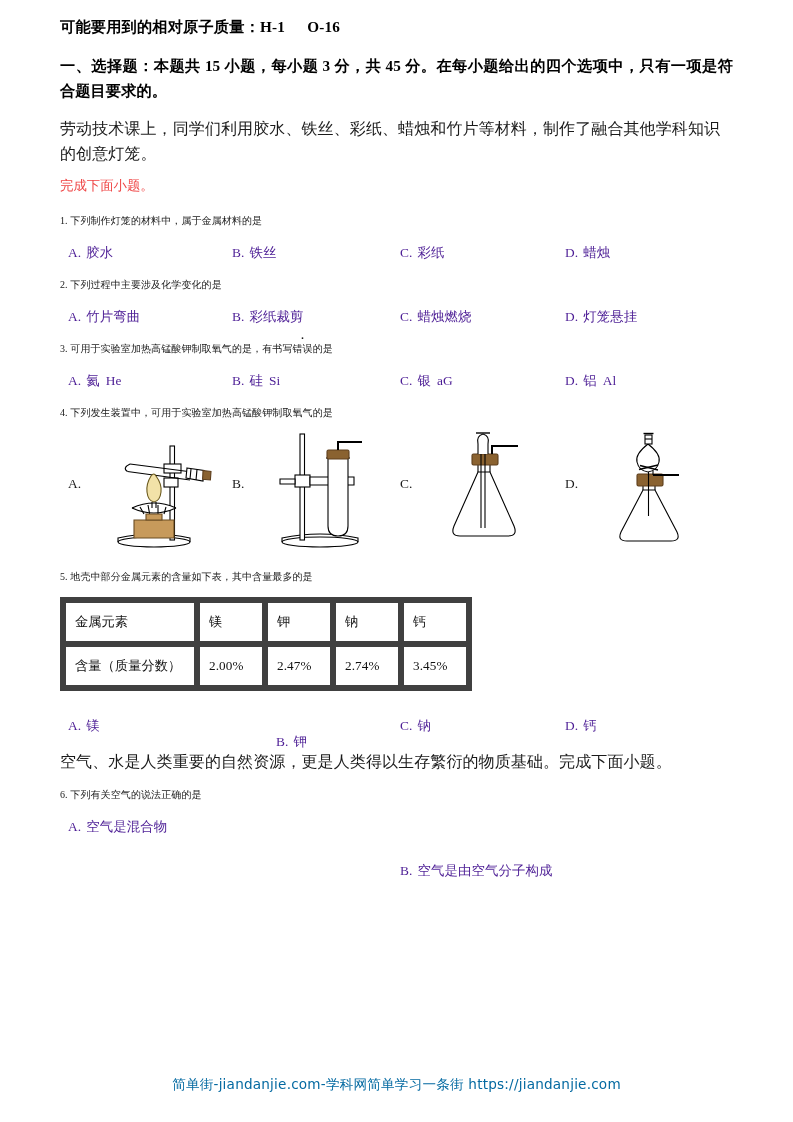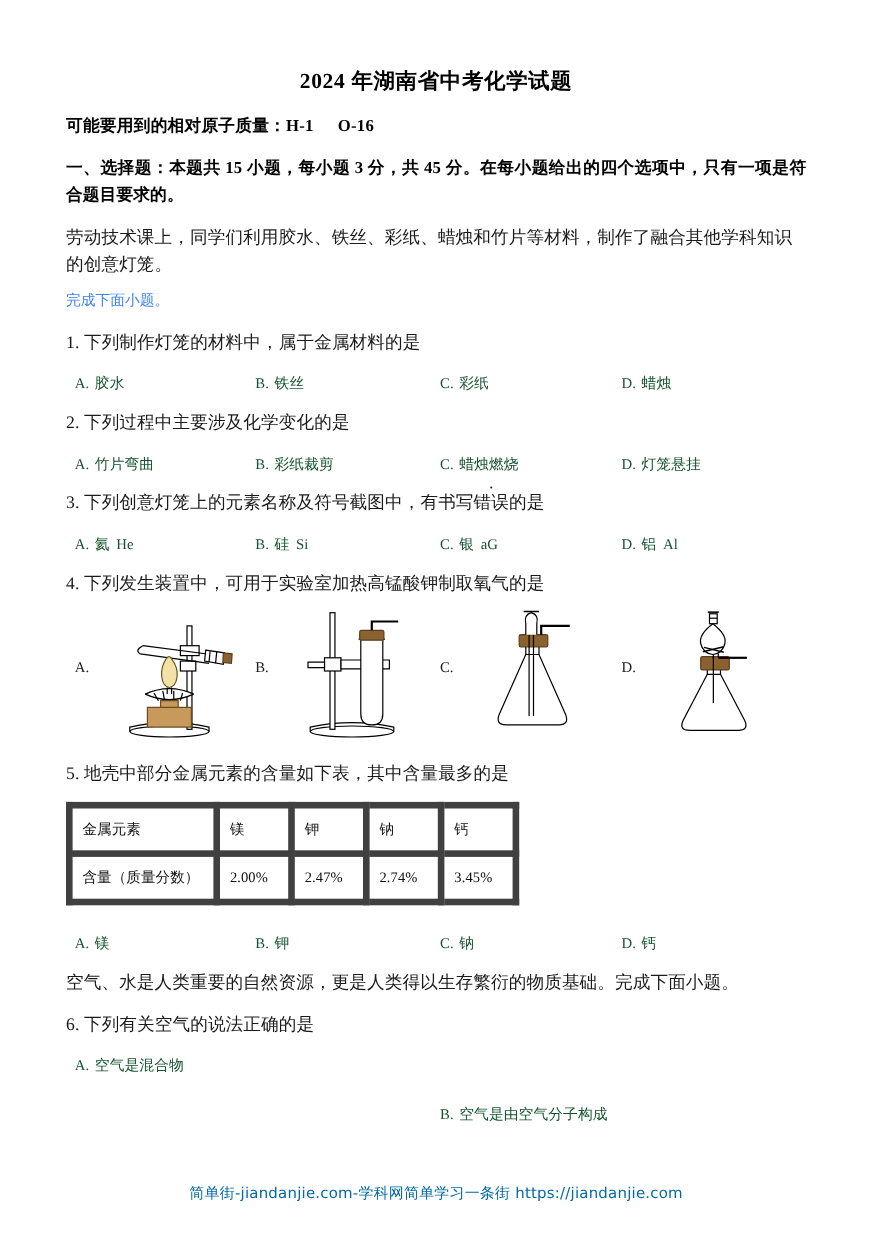--- a/index.html
+++ b/index.html
@@ -74,24 +74,24 @@
     font-size: 16px;
     line-height: 1.55;
     padding-top: 14px;
     color: #1a1a1a;
     letter-spacing: 0.1px;
   }
   .passage-cont {
     font-size: 13.4px;
     line-height: 1.55;
     padding-top: 9px;
-    color: #3b82f6;
+    color: #ef4444;
   }
   .q-stem {
-    font-size: 16px;
+    font-size: 10px;
     line-height: 1.5;
     padding-top: 16px;
     color: #1a1a1a;
     letter-spacing: 0.1px;
   }
   .q-stem.tight { padding-top: 13px; }
 
   .dotted { border-bottom: none; position: relative; text-align: right; }
   .dotted > span {
     position: relative;
@@ -105,21 +105,21 @@
     font-size: 15px;
     line-height: 1;
   }
 
   
   .opt-row {
     position: relative;
     height: 20px;
     padding-top: 16px;
     font-size: 13.4px;
-    color: #14532d;
+    color: #4c1d95;
   }
   .opt-row.wide { padding-top: 18px; }
   .opt {
     position: absolute;
     top: 16px;
     white-space: nowrap;
     letter-spacing: 0.1px;
   }
   .opt .letter { margin-right: 5px; }
   .opt-a { left: 8px; }
@@ -182,21 +182,20 @@
     color: #0369a1;
     font-family: "DejaVu Sans", "Liberation Sans", sans-serif;
     letter-spacing: 0.2px;
   }
 </style>
 </head>
 <body>
 
 <div class="page">
 
-  <div class="doc-title">2024 年湖南省中考化学试题</div>
 
 
   <div class="atomic-mass"><span>可能要用到的相对原子质量：</span><span>H-1</span><span class="gap"></span><span>O-16</span></div>
 
   <div class="section-head">一、选择题：本题共 15 小题，每小题 3 分，共 45 分。在每小题给出的四个选项中，只有一项是符合题目要求的。</div>
 
   <div class="passage">劳动技术课上，同学们利用胶水、铁丝、彩纸、蜡烛和竹片等材料，制作了融合其他学科知识的创意灯笼。</div>
   <div class="passage-cont">完成下面小题。</div>
 
   <div class="q-stem"><span>1.</span>
@@ -211,21 +210,21 @@
   <div class="q-stem tight"><span>2.</span>
     <span>下列过程中主要涉及化学变化的是</span></div>
   <div class="opt-row">
     <div class="opt opt-a"><span class="letter">A.</span><span>竹片弯曲</span></div>
     <div class="opt opt-b"><span class="letter">B.</span><span>彩纸裁剪</span></div>
     <div class="opt opt-c"><span class="letter">C.</span><span>蜡烛燃烧</span></div>
     <div class="opt opt-d"><span class="letter">D.</span><span>灯笼悬挂</span></div>
   </div>
 
   <div class="q-stem tight"><span>3.</span>
-    <span>下列创意灯笼上的元素名称及符号截图中，有书写</span><span class="dotted"><span>错误</span></span><span>的是</span></div>
+    <span>可用于实验室加热高锰酸钾制取氧气的是，有书写</span><span class="dotted"><span>错误</span></span><span>的是</span></div>
   <div class="opt-row">
     <div class="opt opt-a"><span class="letter">A.</span><span>氦</span><span class="sym-gap"></span><span>He</span></div>
     <div class="opt opt-b"><span class="letter">B.</span><span>硅</span><span class="sym-gap"></span><span>Si</span></div>
     <div class="opt opt-c"><span class="letter">C.</span><span>银</span><span class="sym-gap"></span><span>aG</span></div>
     <div class="opt opt-d"><span class="letter">D.</span><span>铝</span><span class="sym-gap"></span><span>Al</span></div>
   </div>
 
   <div class="q-stem tight"><span>4.</span>
     <span>下列发生装置中，可用于实验室加热高锰酸钾制取氧气的是</span></div>
 
@@ -362,21 +361,21 @@
           <td class="c-val-w">2.47%</td>
           <td class="c-val-w">2.74%</td>
           <td class="c-val-w">3.45%</td>
         </tr>
       </tbody>
     </table>
   </div>
 
   <div class="opt-row wide" style="padding-top:26px;">
     <div class="opt opt-a" style="top:26px;"><span class="letter">A.</span><span>镁</span></div>
-    <div class="opt opt-b" style="top:26px;"><span class="letter">B.</span><span>钾</span></div>
+    <div class="opt opt-b" style="top:42px;margin-left:44px;"><span class="letter">B.</span><span>钾</span></div>
     <div class="opt opt-c" style="top:26px;"><span class="letter">C.</span><span>钠</span></div>
     <div class="opt opt-d" style="top:26px;"><span class="letter">D.</span><span>钙</span></div>
   </div>
 
   <div class="passage" style="padding-top:13px;">空气、水是人类重要的自然资源，更是人类得以生存繁衍的物质基础。完成下面小题。</div>
 
   <div class="q-stem tight"><span>6.</span>
     <span>下列有关空气的说法正确的是</span></div>
   <div class="opt-row">
     <div class="opt opt-two-a"><span class="letter">A.</span><span>空气是混合物</span></div>

